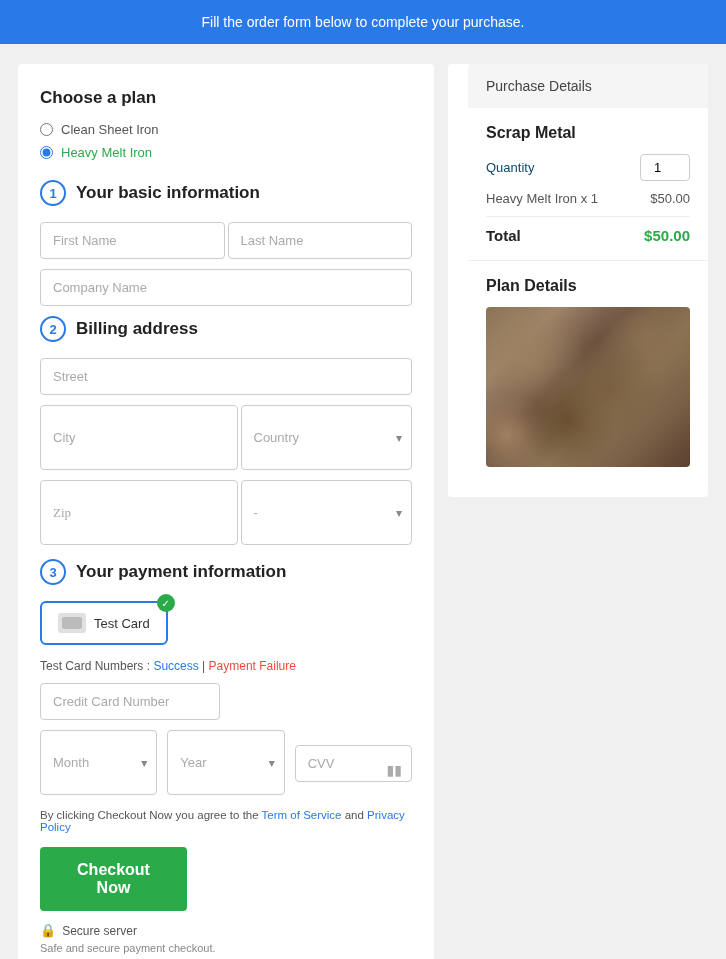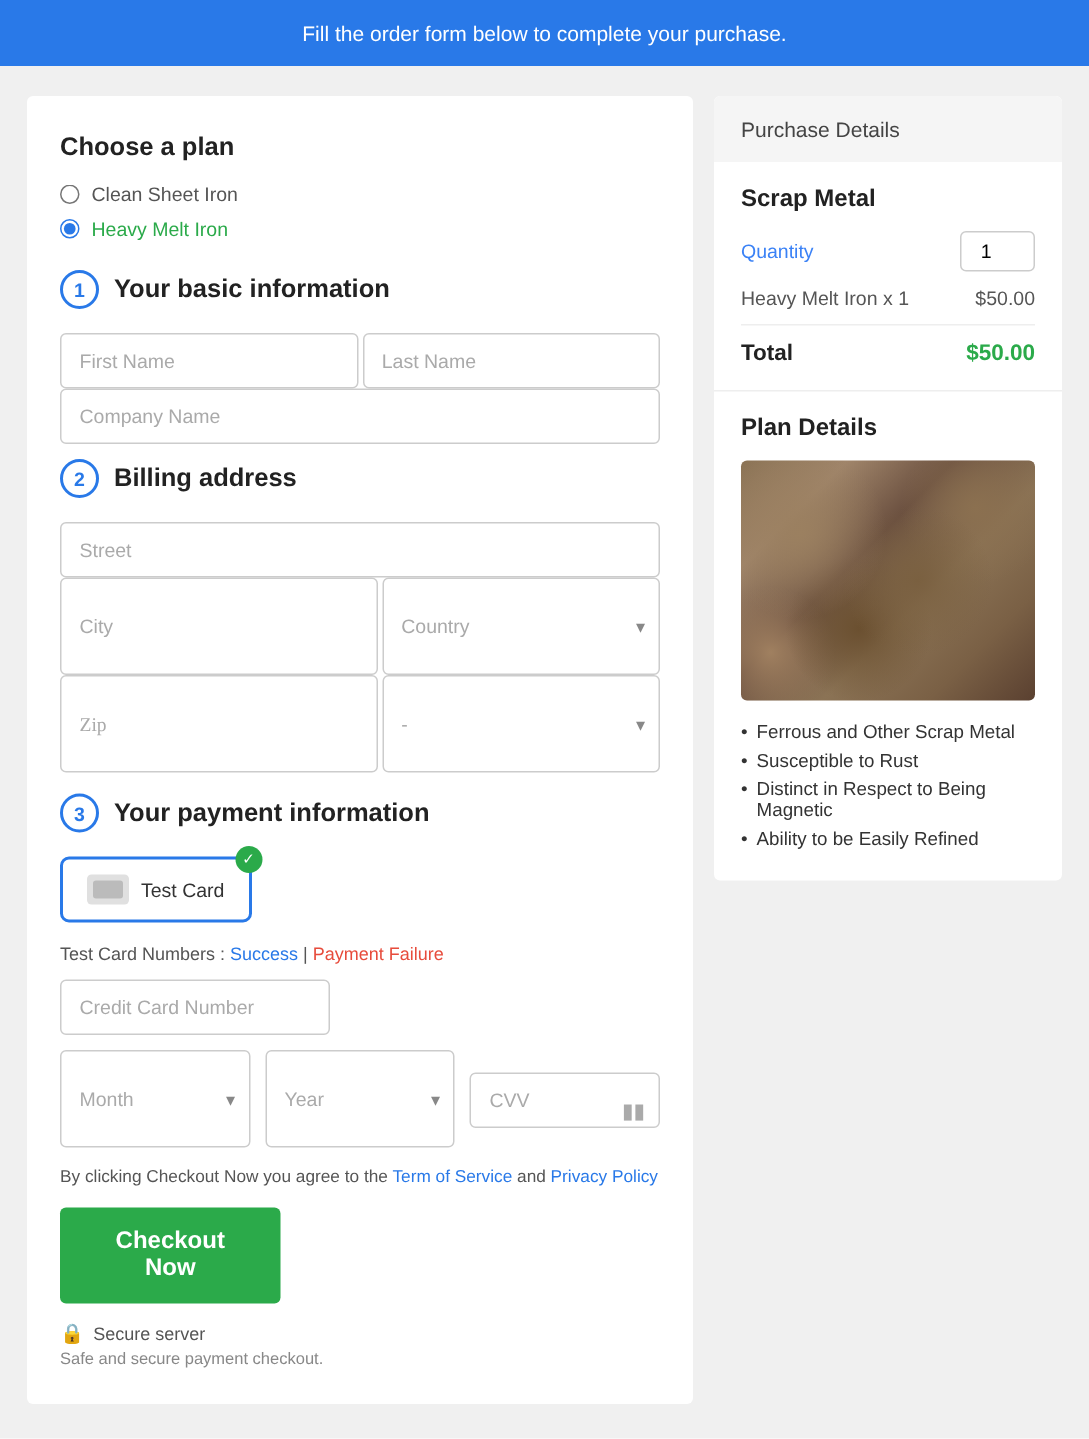--- a/index.html
+++ b/index.html
@@ -34,22 +34,23 @@
       background: white;
       border-radius: 4px;
       padding: 24px 22px;
       flex: 1;
       margin-right: 14px;
       min-width: 0;
     }
     .right-panel {
       background: white;
       border-radius: 4px;
-      width: 232px;
+      width: 260px;
       flex-shrink: 0;
+      padding-left: 20px;
     }
 
     
     .section-title {
       font-size: 17px;
       font-weight: bold;
       color: #222;
       margin-bottom: 14px;
     }
     .plan-options {
@@ -90,20 +91,21 @@
     }
     .step-label {
       font-size: 17px;
       font-weight: bold;
       color: #222;
     }
 
     .form-row {
       display: flex;
       gap: 3px;
+      margin-bottom: 10px;
     }
     .form-input {
       width: 100%;
       padding: 10px 12px;
       border: 1px solid #ccc;
       border-radius: 4px;
       font-size: 13px;
       color: #555;
       outline: none;
       background: white;
@@ -285,21 +287,21 @@
       margin-bottom: 12px;
     }
     .quantity-row {
       display: flex;
       justify-content: space-between;
       align-items: center;
       margin-bottom: 10px;
     }
     .qty-label {
       font-size: 13px;
-      color: #3b82f6;
+      color: #0c4a6e;
     }
     .qty-input {
       width: 50px;
       padding: 5px 8px;
       border: 1px solid #ccc;
       border-radius: 4px;
       font-size: 13px;
       text-align: center;
     }
     .line-item {
@@ -535,31 +537,17 @@
 
         <div class="total-row">
           <span>Total</span>
           <span class="total-value">$50.00</span>
         </div>
       </div>
 
       <div class="plan-details-section">
         <div class="plan-details-title">Plan Details</div>
         <div class="scrap-metal-image"></div>
-        <ul class="plan-features">
-          <li>
-              <span>Ferrous and Other Scrap Metal</span>
-            </li>
-          <li>
-              <span>Susceptible to Rust</span>
-            </li>
-          <li>
-              <span>Distinct in Respect to Being Magnetic</span>
-            </li>
-          <li>
-              <span>Ability to be Easily Refined</span>
-            </li>
-        </ul>
       </div>
     </div>
 
   </div>
 </div>
 
 </body></html>

